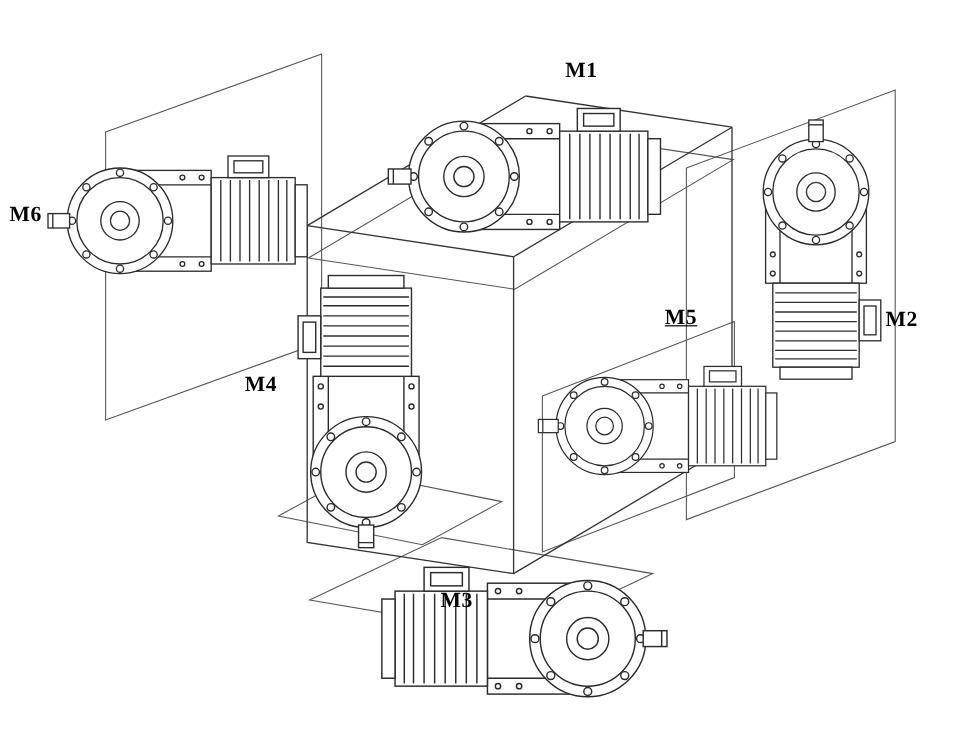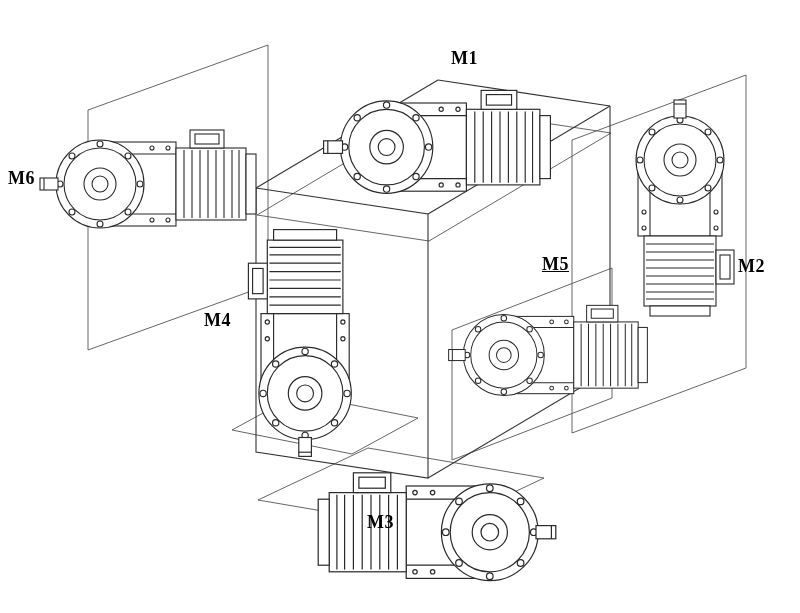--- a/index.html
+++ b/index.html
@@ -13,25 +13,25 @@
   }
   svg.linework { position: absolute; left: 0; top: 0; }
   .pos-label {
     position: absolute;
     font-weight: bold;
     font-size: 18px;
     color: #000000;
     letter-spacing: 0.5px;
     user-select: none;
   }
-  .lbl-m1 { left: 451px; top: 48px; }
+  .lbl-m1 { left: 471px; top: 48px; }
   .lbl-m2 { left: 738px; top: 256px; }
-  .lbl-m3 { left: 367px; top: 512px; }
+  .lbl-m3 { left: 367px; top: 490px; }
   .lbl-m4 { left: 204px; top: 310px; }
-  .lbl-m5 { left: 542px; top: 254px; text-decoration: underline; }
+  .lbl-m5 { left: 554px; top: 254px; text-decoration: underline; }
   .lbl-m6 { left: 8px;  top: 168px; }
 </style>
 </head>
 <body>
 
 <div class="canvas">
 
   <svg class="linework" width="800" height="613" viewBox="0 0 800 613">
     <defs>
 

